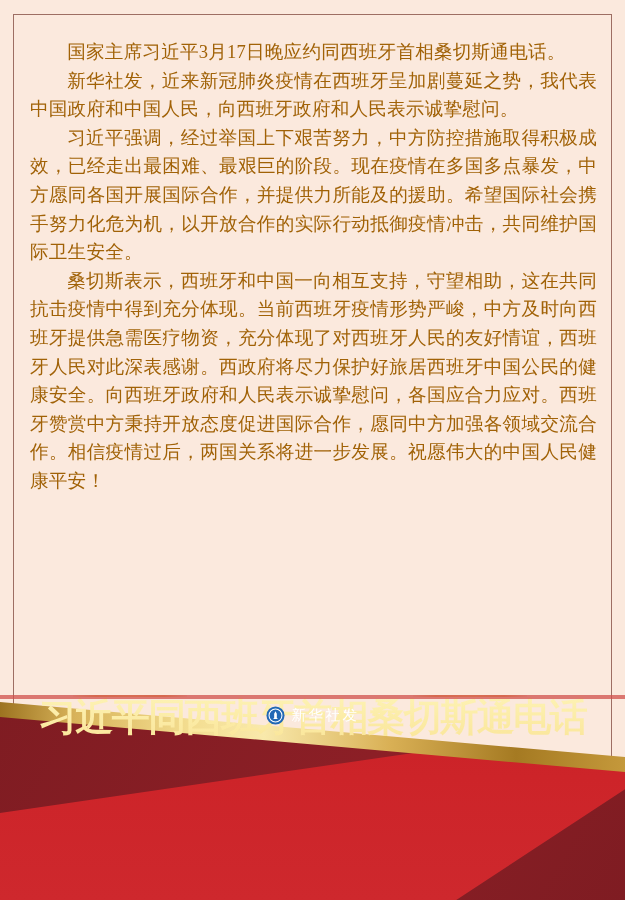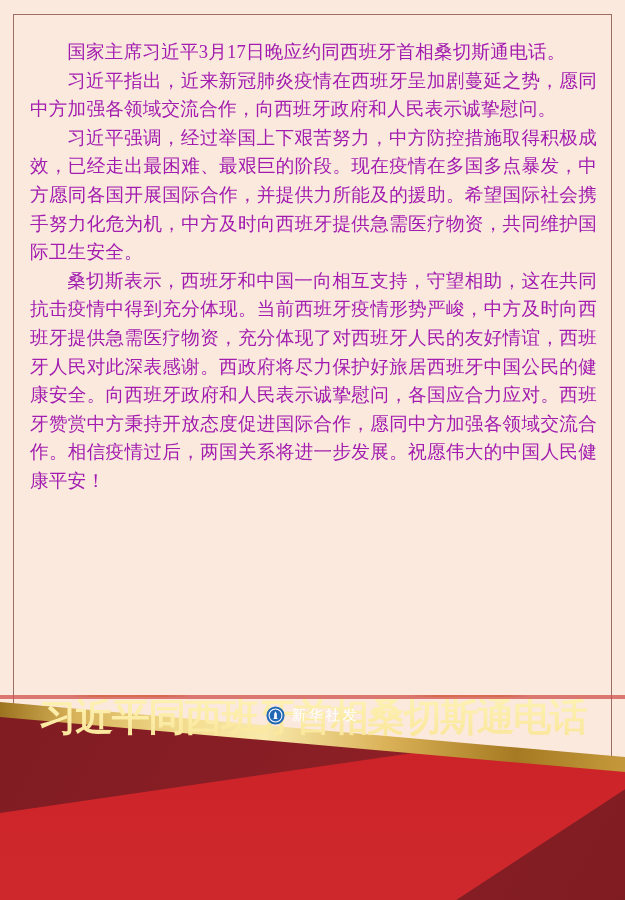--- a/index.html
+++ b/index.html
@@ -15,21 +15,21 @@
     position:absolute;left:13px;top:14px;
     width:599px;height:746px;
     box-sizing:border-box;
     border:1.5px solid #9d6e63;
     z-index:1;
   }
   
   .content{
     position:absolute;left:30px;right:28px;top:38px;
     z-index:2;
-    color:#a21caf;
+    color:#a16207;
     font-size:18.6px;
     line-height:28.6px;
     text-align:justify;
   }
   .content p{
     margin:0;
     text-indent:2em;
     letter-spacing:0.2px;
   }
   
@@ -90,22 +90,22 @@
     font-family:"Liberation Sans","DejaVu Sans",sans-serif;
   }
 </style>
 </head>
 <body>
 
 <div class="frame"></div>
 
 <div class="content">
   <p>国家主席习近平3月17日晚应约同西班牙首相桑切斯通电话。</p>
-  <p>习近平指出，近来新冠肺炎疫情在西班牙呈加剧蔓延之势，愿同中方加强各领域交流合作，向西班牙政府和人民表示诚挚慰问。</p>
-  <p>习近平强调，经过举国上下艰苦努力，中方防控措施取得积极成效，已经走出最困难、最艰巨的阶段。现在疫情在多国多点暴发，中方愿同各国开展国际合作，并提供力所能及的援助。希望国际社会携手努力化危为机，中方及时向西班牙提供急需医疗物资，共同维护国际卫生安全。</p>
+  <p>新华社发，近来新冠肺炎疫情在西班牙呈加剧蔓延之势，我代表中国政府和中国人民，向西班牙政府和人民表示诚挚慰问。</p>
+  <p>习近平强调，经过举国上下艰苦努力，中方防控措施取得积极成效，已经走出最困难、最艰巨的阶段。现在疫情在多国多点暴发，中方愿同各国开展国际合作，并提供力所能及的援助。希望国际社会携手努力化危为机，以开放合作的实际行动抵御疫情冲击，共同维护国际卫生安全。</p>
   <p>桑切斯表示，西班牙和中国一向相互支持，守望相助，这在共同抗击疫情中得到充分体现。当前西班牙疫情形势严峻，中方及时向西班牙提供急需医疗物资，充分体现了对西班牙人民的友好情谊，西班牙人民对此深表感谢。西政府将尽力保护好旅居西班牙中国公民的健康安全。向西班牙政府和人民表示诚挚慰问，各国应合力应对。西班牙赞赏中方秉持开放态度促进国际合作，愿同中方加强各领域交流合作。相信疫情过后，两国关系将进一步发展。祝愿伟大的中国人民健康平安！</p>
 </div>
 
 <div class="banner">
   <div class="red-base"></div>
   <div class="maroon-left"></div>
   <div class="maroon-bottom-right"></div>
   <div class="gold-stripe"></div>
 
   <div class="banner-title">习近平同西班牙首相桑切斯通电话</div>

